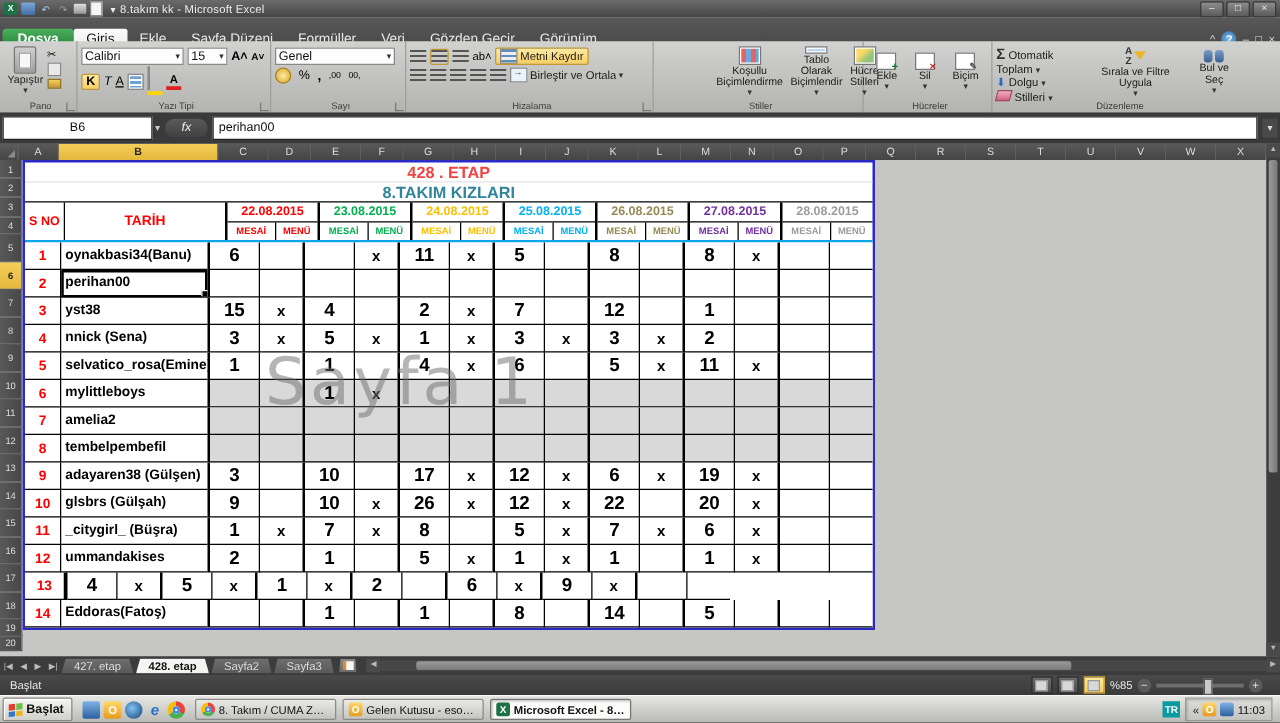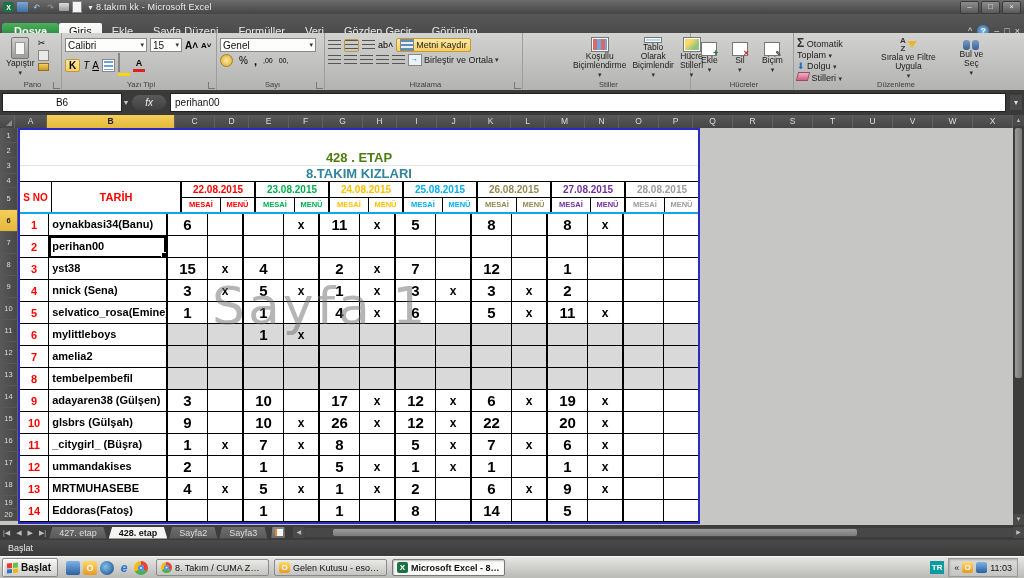--- a/index.html
+++ b/index.html
@@ -466,21 +466,21 @@
         <div class="rnum" style="height: 22px;">13</div>
         <div class="rnum" style="height: 22px;">14</div>
         <div class="rnum" style="height: 22px;">15</div>
         <div class="rnum" style="height: 22px;">16</div>
         <div class="rnum" style="height: 22px;">17</div>
         <div class="rnum" style="height: 22px;">18</div>
         <div class="rnum" style="height: 13px;">19</div>
         <div class="rnum" style="height: 12px;">20</div>
       </div>
     <div class="sheet-table" id="sheet-table">
-        <div class="t1" style="color: #4d7c0f; margin-top: 20px;">428 . ETAP</div>
+        <div class="t1" style="color: #ef4444;">428 . ETAP</div>
         <div class="t2" style="color: rgb(49, 132, 155);">8.TAKIM KIZLARI</div>
         <div class="hrow">
           <div class="hsno">S NO</div>
           <div class="htarih">TARİH</div>
           <div class="dgrp">
             <div class="dlab" style="color: rgb(255, 0, 0);">22.08.2015</div>
             <div class="dsub">
               <div class="dm" style="color: rgb(255, 0, 0);">MESAİ</div>
               <div class="dn" style="color: rgb(255, 0, 0);">MENÜ</div>
             </div>
@@ -907,21 +907,20 @@
             <div class="pc mes">1</div>
             <div class="pc men">x</div>
           </div>
           <div class="pair">
             <div class="pc mes"></div>
             <div class="pc men"></div>
           </div>
         </div>
         <div class="trow">
           <div class="sno">13</div>
-          <div class="nm">MRTMUHASEBE</div>
           <div class="pair">
             <div class="pc mes">4</div>
             <div class="pc men">x</div>
           </div>
           <div class="pair">
             <div class="pc mes">5</div>
             <div class="pc men">x</div>
           </div>
           <div class="pair">
             <div class="pc mes">1</div>
@@ -1003,20 +1002,37 @@
       <span class="hs-arrow">◀</span>
       <div class="hs-track">
           <div class="hs-thumb"></div>
         </div>
       <span class="hs-arrow">▶</span>
     </div>
   </div>
 
   <div class="abs statusbar">
     <span class="sb-mode">Başlat</span>
+    <div class="sb-right">
+      <span class="view-btn">
+          <span></span>
+        </span>
+      <span class="view-btn">
+          <span></span>
+        </span>
+      <span class="view-btn hl2">
+          <span></span>
+        </span>
+      <span>%85</span>
+      <span class="zoom-minus">−</span>
+      <div class="zoom-track">
+          <div class="zoom-thumb"></div>
+        </div>
+      <span class="zoom-plus">+</span>
+    </div>
   </div>
 
   <div class="abs taskbar">
     <div class="startbtn">
       <span class="flag">
           <i class="f1"></i>
           <i class="f2"></i>
           <i class="f3"></i>
           <i class="f4"></i>
         </span>

